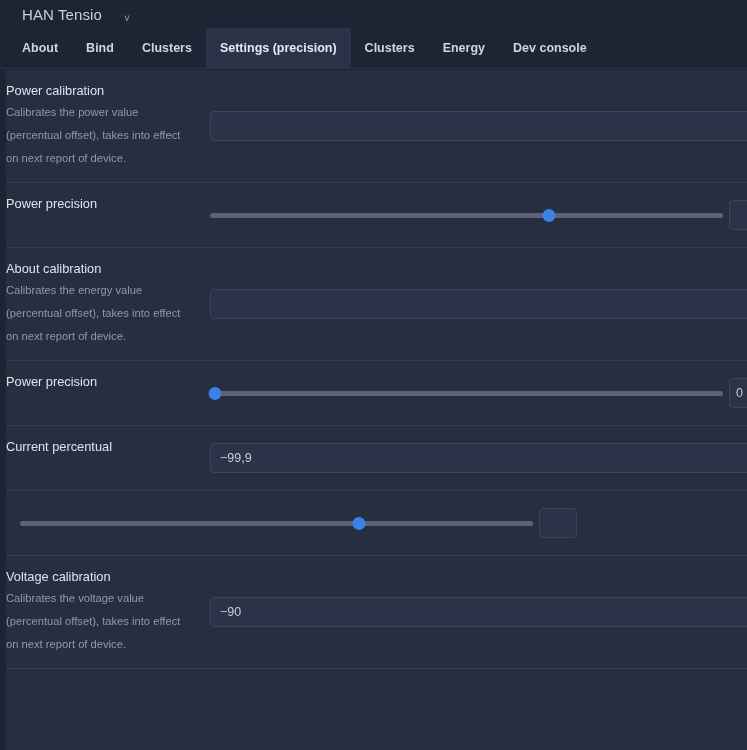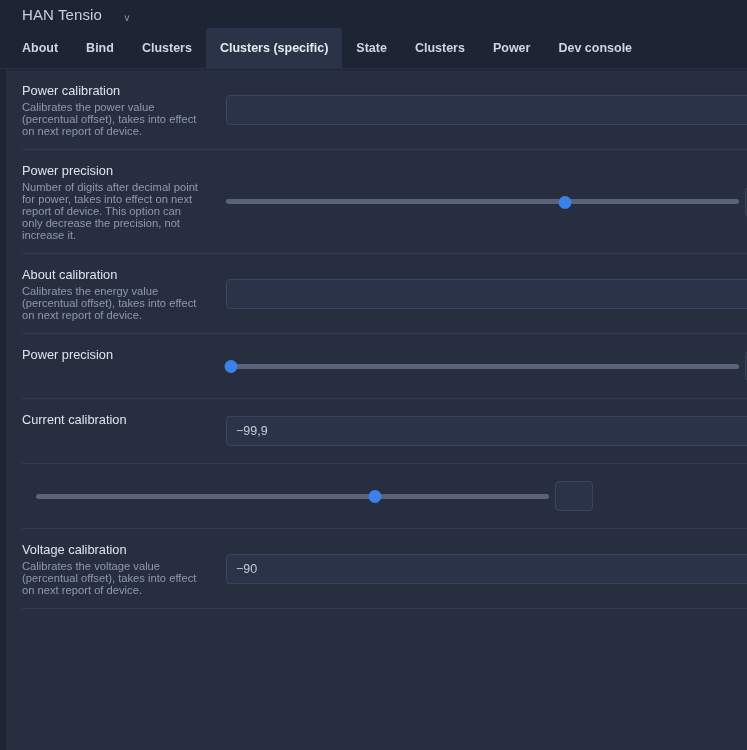--- a/index.html
+++ b/index.html
@@ -89,42 +89,41 @@
     right: 0;
     bottom: 0;
     background: #262e40;
     overflow: hidden;
   }
 
   .row {
     display: flex;
     align-items: flex-start;
     padding: 12px 0 12px 0;
-    margin-left: 16px;
     border-bottom: 1px solid #333b51;
     min-height: 64px;
   }
   .row:first-child { border-top: none; }
 
   .row-label {
     width: 190px;
     flex: 0 0 190px;
     padding-right: 10px;
   }
   .row-title {
     font-size: 12.8px;
     color: #dfe4ed;
     line-height: 17px;
     margin-bottom: 2px;
     font-weight: 400;
   }
   .row-desc {
     font-size: 11.2px;
     color: #9099ab;
-    line-height: 12px;
+    line-height: 23px;
   }
 
   .row-control {
     flex: 1 1 auto;
     display: flex;
     align-items: center;
     padding-left: 14px;
     align-self: center;
     min-height: 40px;
   }
@@ -199,41 +198,39 @@
     <div class="device-picker">
       <span class="device-title">HAN Tensio</span>
       <span class="chev">˅</span>
     </div>
   </div>
 
   <div class="tabs" id="tab-bar">
       <div class="tab">About</div>
       <div class="tab">Bind</div>
       <div class="tab">Clusters</div>
-      <div class="tab active">Clusters (specific)</div>
-      <div class="tab">State</div>
+      <div class="tab active">Settings (precision)</div>
       <div class="tab">Clusters</div>
-      <div class="tab">Power</div>
+      <div class="tab">Energy</div>
       <div class="tab">Dev console</div>
     </div>
 
   <div class="content" id="settings-list">
       <div class="row">
         <div class="row-label">
           <div class="row-title">Power calibration</div>
           <div class="row-desc">Calibrates the power value (percentual offset), takes into effect on next report of device.</div>
         </div>
         <div class="row-control">
           <input type="text" class="text-input" placeholder="" value="" style="">
         </div>
       </div>
       <div class="row">
         <div class="row-label">
           <div class="row-title">Power precision</div>
-          <div class="row-desc">Number of digits after decimal point for power, takes into effect on next report of device. This option can only decrease the precision, not increase it.</div>
         </div>
         <div class="row-control">
           <div class="slider-wrap">
             <div class="slider">
               <div class="slider-track"></div>
               <div class="slider-thumb" style="left: 66%;"></div>
             </div>
             <input type="text" class="num-box" value="" style="">
           </div>
         </div>
@@ -256,21 +253,21 @@
             <div class="slider">
               <div class="slider-track"></div>
               <div class="slider-thumb" style="left: 1%;"></div>
             </div>
             <input type="text" class="num-box" value="0" style="">
           </div>
         </div>
       </div>
       <div class="row">
         <div class="row-label">
-          <div class="row-title">Current calibration</div>
+          <div class="row-title">Current percentual</div>
         </div>
         <div class="row-control">
           <input type="text" class="text-input" placeholder="" value="−99,9" style="">
         </div>
       </div>
       <div class="row">
         <div class="row-control">
           <div class="slider-wrap">
             <div class="slider">
               <div class="slider-track"></div>

